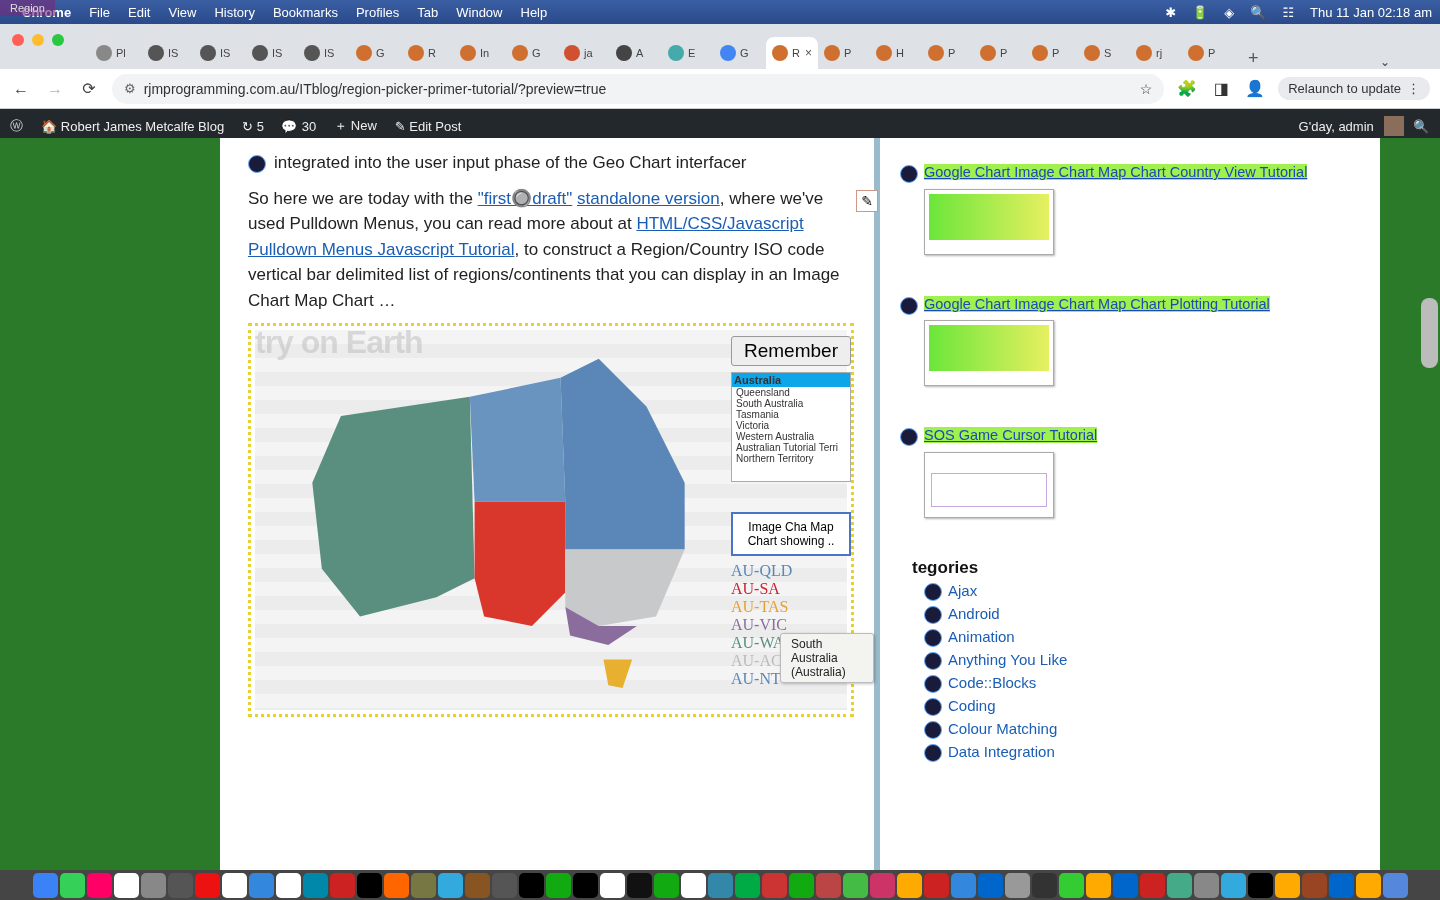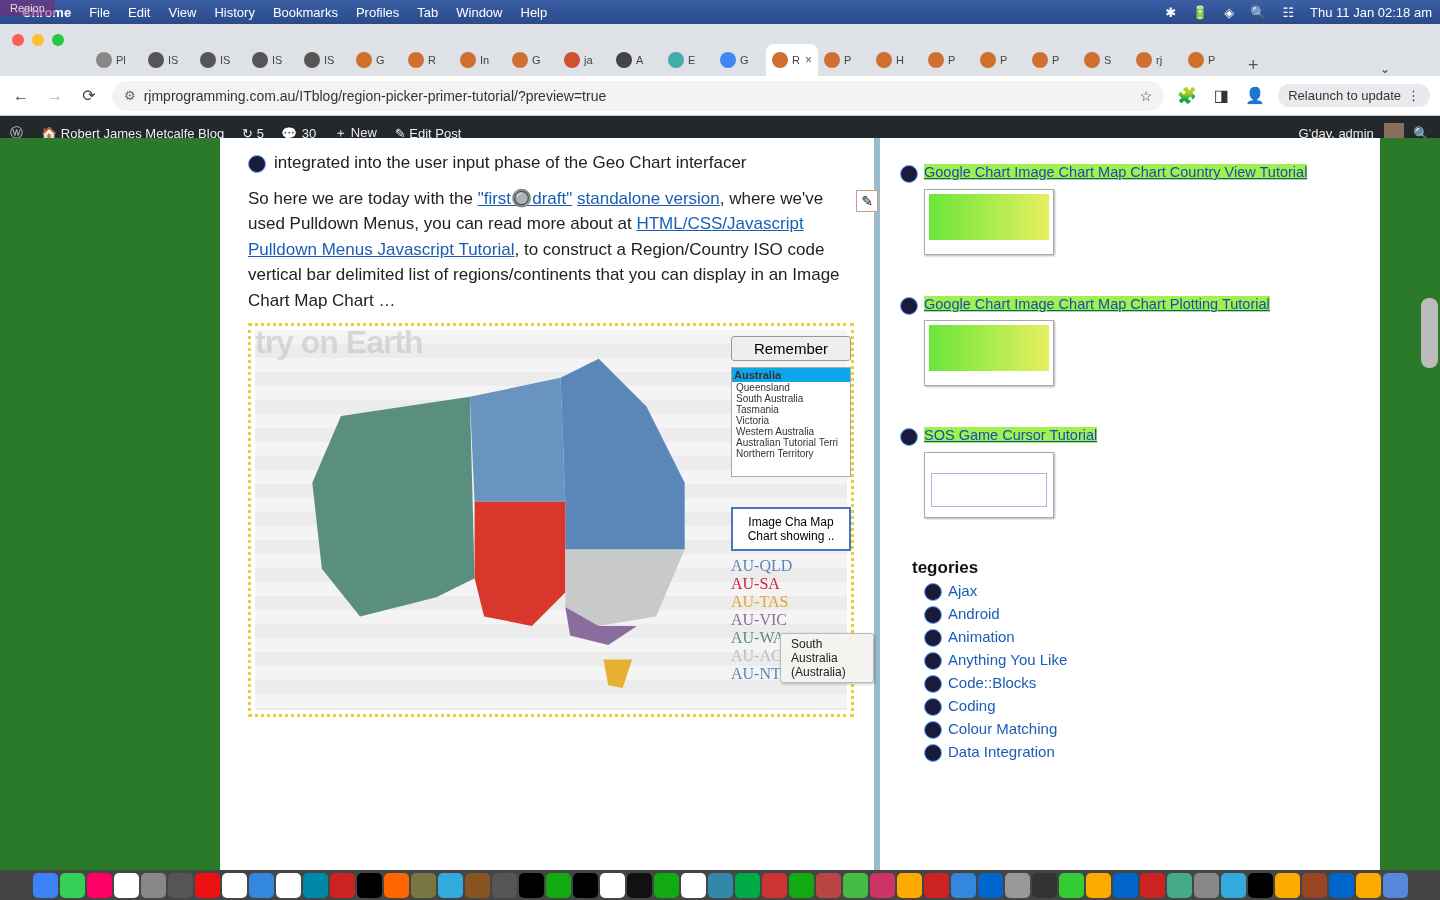--- a/index.html
+++ b/index.html
@@ -8,21 +8,21 @@
   .menubar { position:absolute; top:0; left:0; right:0; height:24px; background:linear-gradient(#3a5fa3,#2a4a8a); color:#fff; display:flex; align-items:center; font-size:13px; padding:0 8px;}
   .menubar .apple { margin-right:14px; font-size:14px;}
   .menubar .mitem { margin-right:18px; }
   .menubar .right { margin-left:auto; display:flex; align-items:center; gap:16px;}
   .menubar .right span { font-size:13px;}
   .menubar .badge { position:absolute; left:0; top:0; background:rgba(120,40,120,.6); padding:2px 10px; font-size:11px; color:#ddd;}
   
   .chrome { position:absolute; top:24px; left:0; right:0; bottom:30px; background:#dee1e6;}
   .traffic { position:absolute; top:10px; left:12px; display:flex; gap:8px;}
   .traffic span{ width:12px; height:12px; border-radius:50%; display:block;}
-  .tabs { display:flex; align-items:flex-end; height:52px; padding-left:90px; padding-right:40px; background:#dee1e6; }
+  .tabs { display:flex; align-items:flex-end; height:45px; padding-left:90px; padding-right:40px; background:#dee1e6; }
   .tab { height:32px; min-width:52px; max-width:52px; border-radius:8px 8px 0 0; display:flex; align-items:center; padding:0 6px; font-size:11px; color:#444; position:relative; overflow:hidden; background:#dee1e6;}
   .tab.active { background:#fff; max-width:72px;}
   .tab .fav { width:16px; height:16px; border-radius:50%; margin-right:4px; flex-shrink:0;}
   .tab .close { margin-left:auto; font-size:12px; color:#555;}
   .newtab { margin-left:6px; font-size:18px; color:#555; padding:0 8px;}
   .tabdrop { margin-left:auto; font-size:12px; padding:0 10px; color:#444;}
   .urlbar-row { height:40px; background:#fff; display:flex; align-items:center; padding:0 10px; gap:12px; border-bottom:1px solid #ccc;}
   .navbtn { width:22px; text-align:center; color:#444; font-size:16px;}
   .urlbox { flex:1; height:30px; background:#f1f3f4; border-radius:16px; display:flex; align-items:center; padding:0 12px; font-size:14px; color:#333;}
   .urlbox .site-icon{ margin-right:8px; color:#666; font-size:13px;}
@@ -38,21 +38,21 @@
   .content-wrap { width:1160px; margin:0 0 0 220px; background:#fff; height:100%; position:relative; display:flex;}
   .article { width:660px; padding:8px 20px 0 28px; background:#fff; position:relative; border-right:6px solid #9bc; }
   .sidebar { flex:1; background:#fff; padding:25px 20px; position:relative;}
   .bullet { display:inline-block; width:18px; height:18px; border-radius:50%; background:#1a1a3a; margin-right:8px; vertical-align:middle; border:1px solid #6af;}
   .article p { font-size:17px; color:#222; line-height:1.5; margin:10px 0;}
   .article a { color:#1a5db5; text-decoration:underline;}
   .dashed-box { border:3px dotted #e8d030; padding:4px; min-height:390px; position:relative; background:#fff;}
   .map-holder { position:relative; height:380px; background:repeating-linear-gradient(#f4f4f4,#f4f4f4 14px,#ececec 14px,#ececec 28px);}
   .map-holder svg { position:absolute; inset:0;}
   .panel { position:absolute; top:10px; right:0; width:120px;}
-  .rem-btn { background:#eee; border:1px solid #999; border-radius:3px; font-size:15px; padding:3px 8px; width:100%;}
+  .rem-btn { background:#eee; border:1px solid #999; border-radius:3px; font-size:19px; padding:3px 8px; width:100%;}
   .select-box { font-size:10px; border:1px solid #aaa; background:#fff; margin-top:6px; width:120px; height:110px; overflow:hidden;}
   .select-box .grp { font-weight:bold; font-size:11px; background:#0ea5e9; padding:1px 2px;}
   .select-box div { padding:0 4px; color:#333; white-space:nowrap;}
   .mini-box { border:2px solid #4a74c9; background:#fff; font-size:12px; text-align:center; padding:6px 2px; margin-top:30px;}
   .iso-list { font-size:16px; font-family:Georgia,serif; margin-top:6px;}
   .tooltip { position:absolute; background:#f3f3f0; border:1px solid #bbb; border-radius:3px; padding:3px 10px; font-size:12px; color:#222; box-shadow:1px 1px 3px rgba(0,0,0,.25); z-index:50;}
   .side-link { background:#a0f050; color:#1a4db0; font-size:14.5px; text-decoration:underline; line-height:1.35; display:inline;}
   .side-item { margin-bottom:4px; position:relative;}
   .side-item .bullet { position:absolute; left:-24px; top:2px;}
   .thumb { width:130px; height:66px; border:1px solid #aaa; margin:6px 0 40px 0; background:#fff; position:relative; overflow:hidden; box-shadow:1px 1px 2px rgba(0,0,0,.3);}

